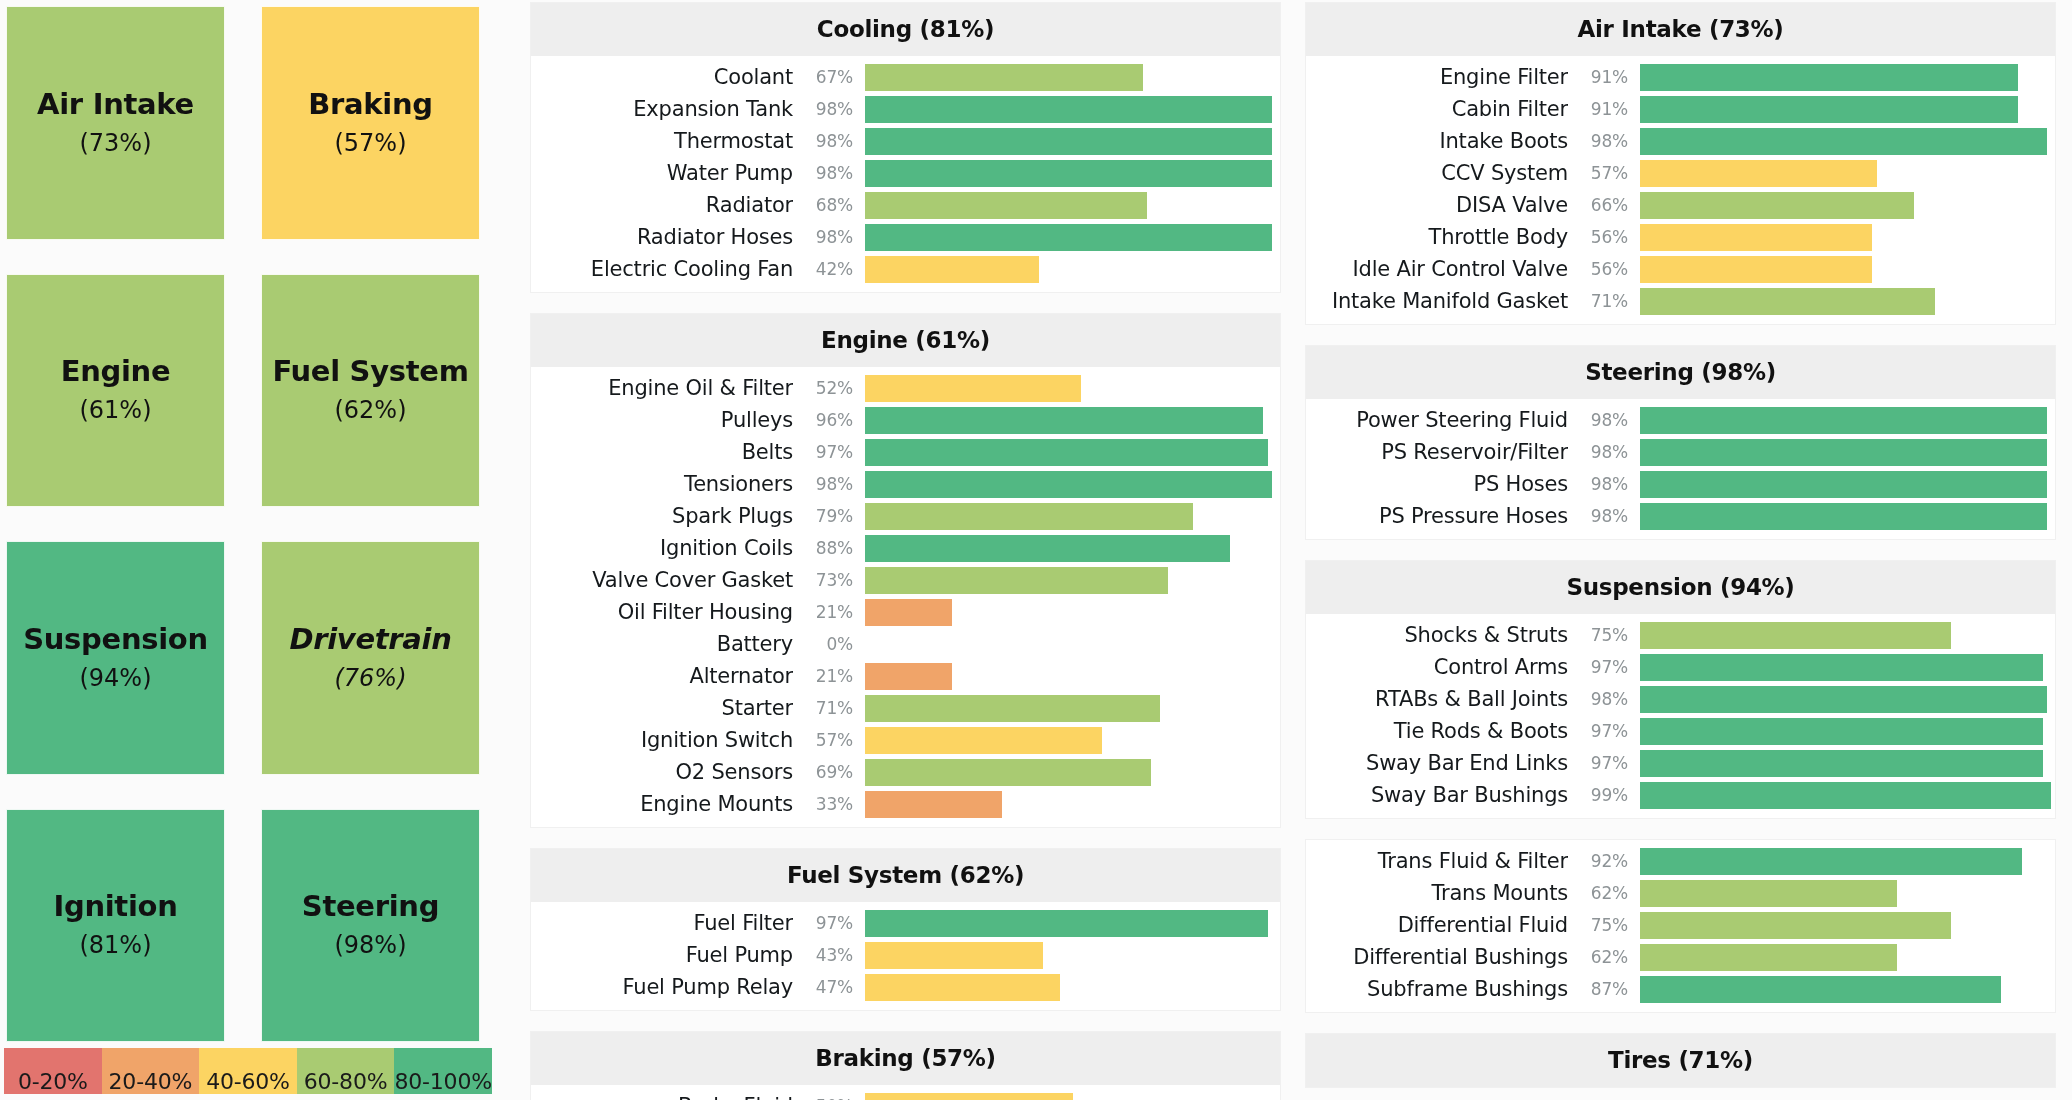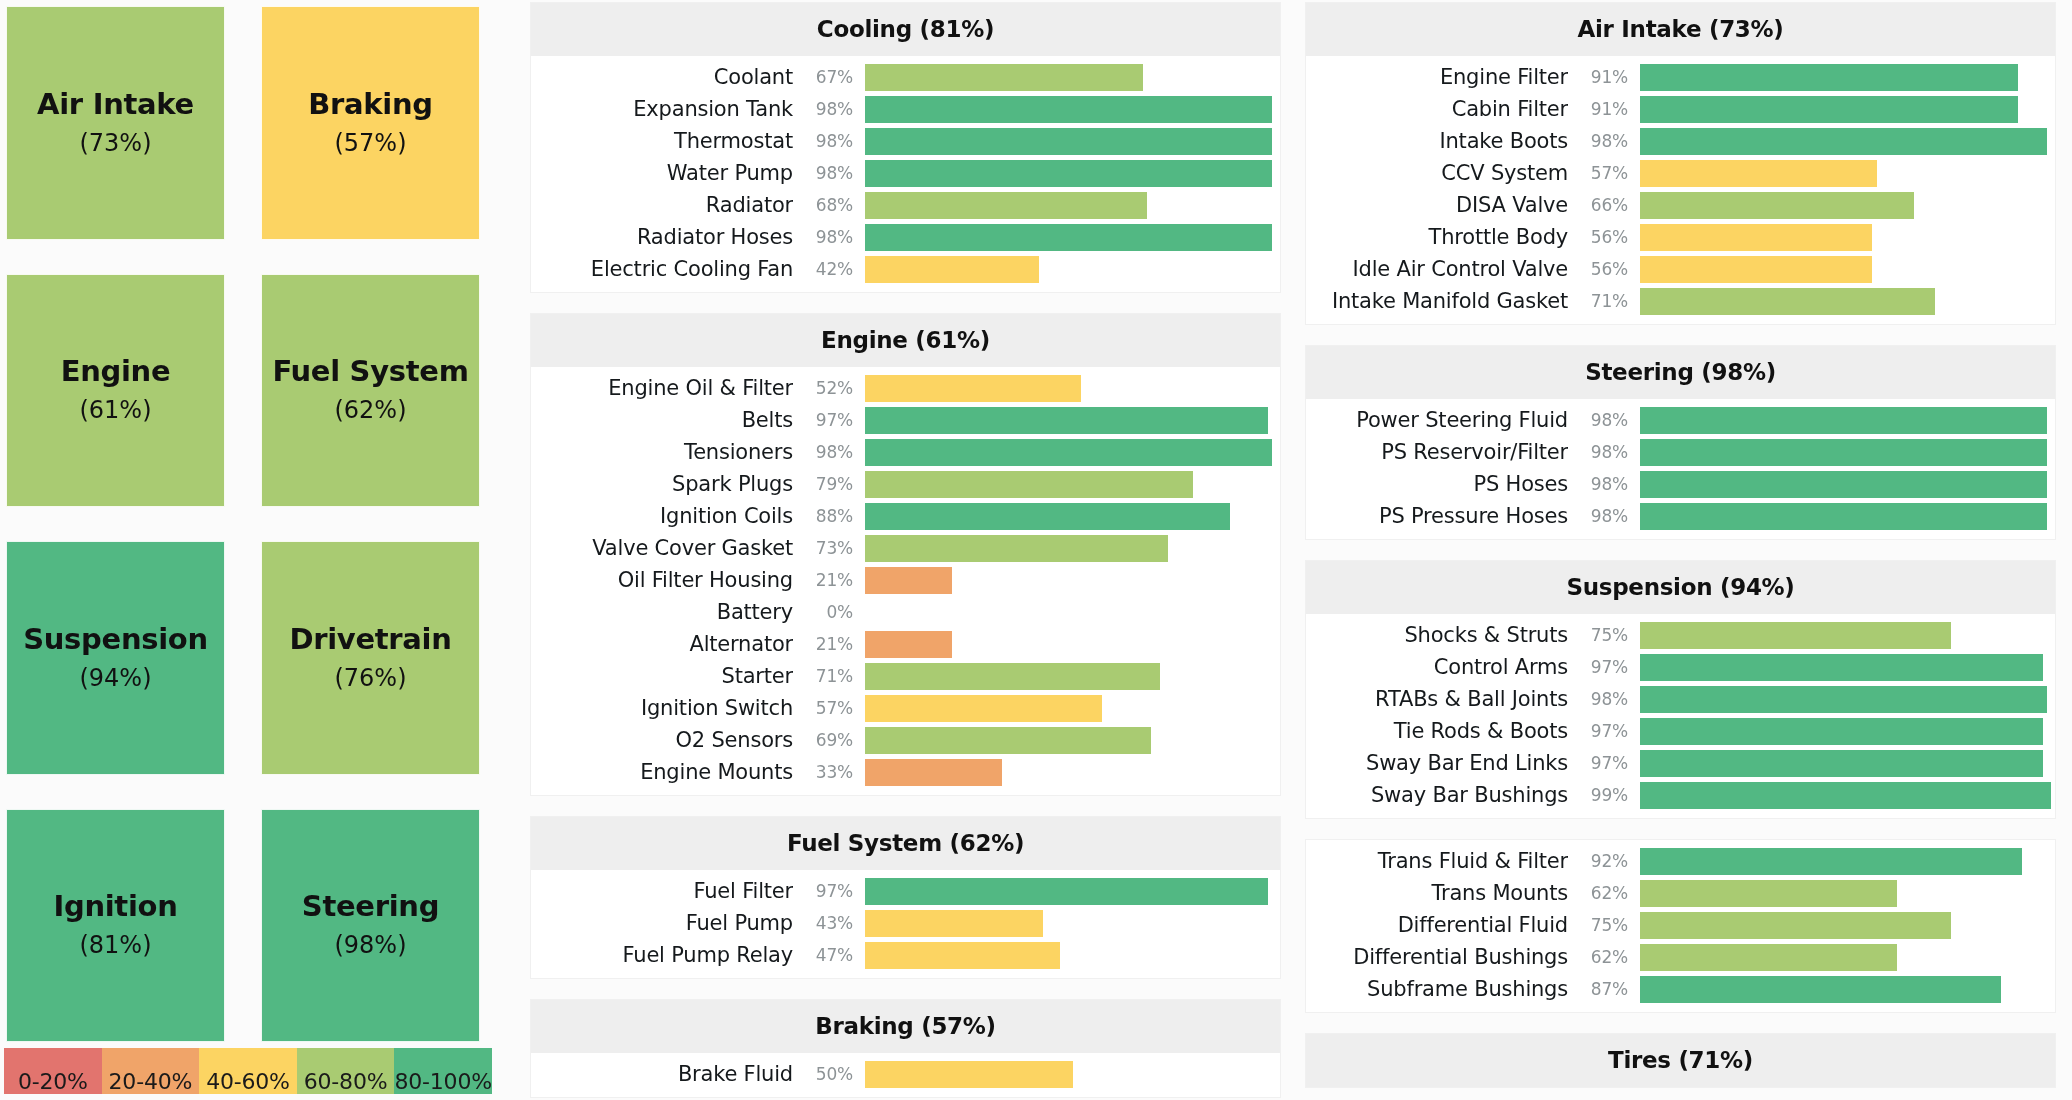--- a/index.html
+++ b/index.html
@@ -163,21 +163,21 @@
           <div class="tile-pct">(61%)</div>
         </div>
         <div class="tile" style="background: rgb(169, 203, 114);">
           <div class="tile-name">Fuel System</div>
           <div class="tile-pct">(62%)</div>
         </div>
         <div class="tile" style="background: rgb(82, 184, 131);">
           <div class="tile-name">Suspension</div>
           <div class="tile-pct">(94%)</div>
         </div>
-        <div class="tile" style="background: rgb(169, 203, 114);">
+        <div class="tile" style="background: rgb(169, 203, 114); font-style: italic;">
           <div class="tile-name">Drivetrain</div>
           <div class="tile-pct">(76%)</div>
         </div>
         <div class="tile" style="background: rgb(82, 184, 131);">
           <div class="tile-name">Ignition</div>
           <div class="tile-pct">(81%)</div>
         </div>
         <div class="tile" style="background: rgb(82, 184, 131);">
           <div class="tile-name">Steering</div>
           <div class="tile-pct">(98%)</div>
@@ -261,20 +261,27 @@
         <div class="group-header">Engine (61%)</div>
         <div class="group-body">
           <div class="row">
             <div class="row-label">Engine Oil &amp; Filter</div>
             <div class="row-pct">52%</div>
             <div class="row-track">
               <div class="row-bar" style="width: 52%; background: rgb(252, 212, 98);"></div>
             </div>
           </div>
           <div class="row">
+            <div class="row-label">Pulleys</div>
+            <div class="row-pct">96%</div>
+            <div class="row-track">
+              <div class="row-bar" style="width: 96%; background: rgb(82, 184, 131);"></div>
+            </div>
+          </div>
+          <div class="row">
             <div class="row-label">Belts</div>
             <div class="row-pct">97%</div>
             <div class="row-track">
               <div class="row-bar" style="width: 97%; background: rgb(82, 184, 131);"></div>
             </div>
           </div>
           <div class="row">
             <div class="row-label">Tensioners</div>
             <div class="row-pct">98%</div>
             <div class="row-track">

